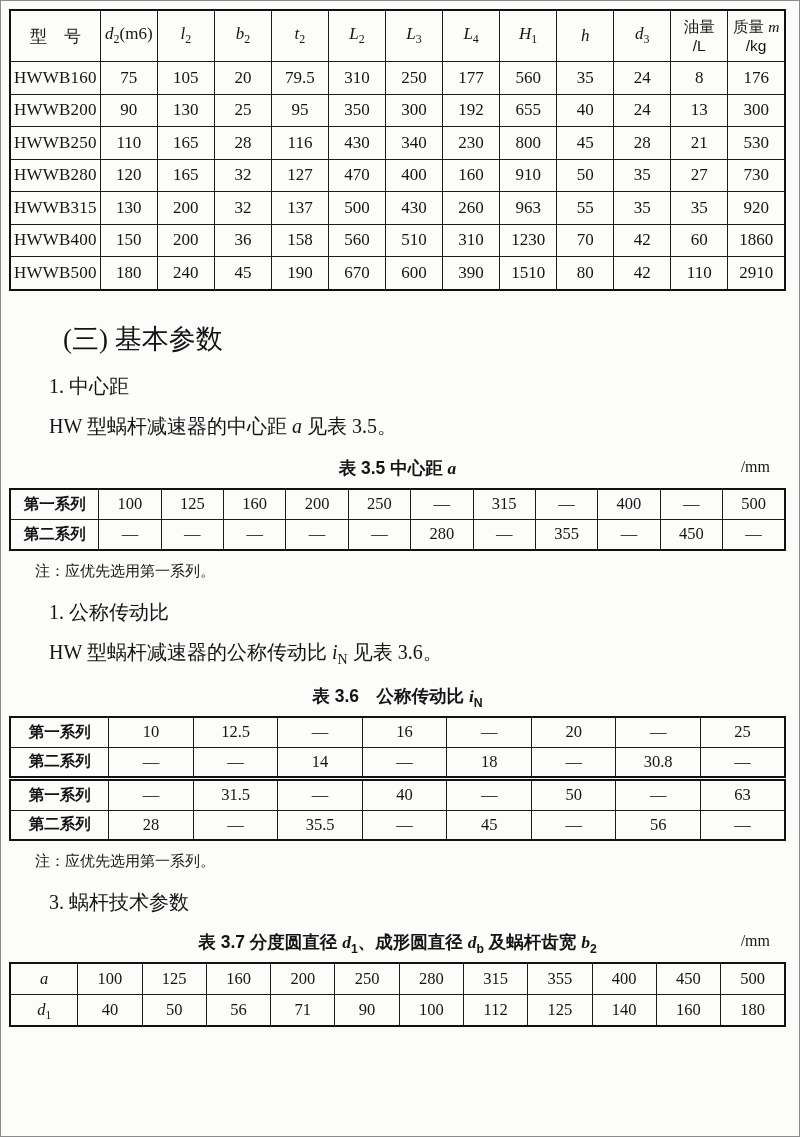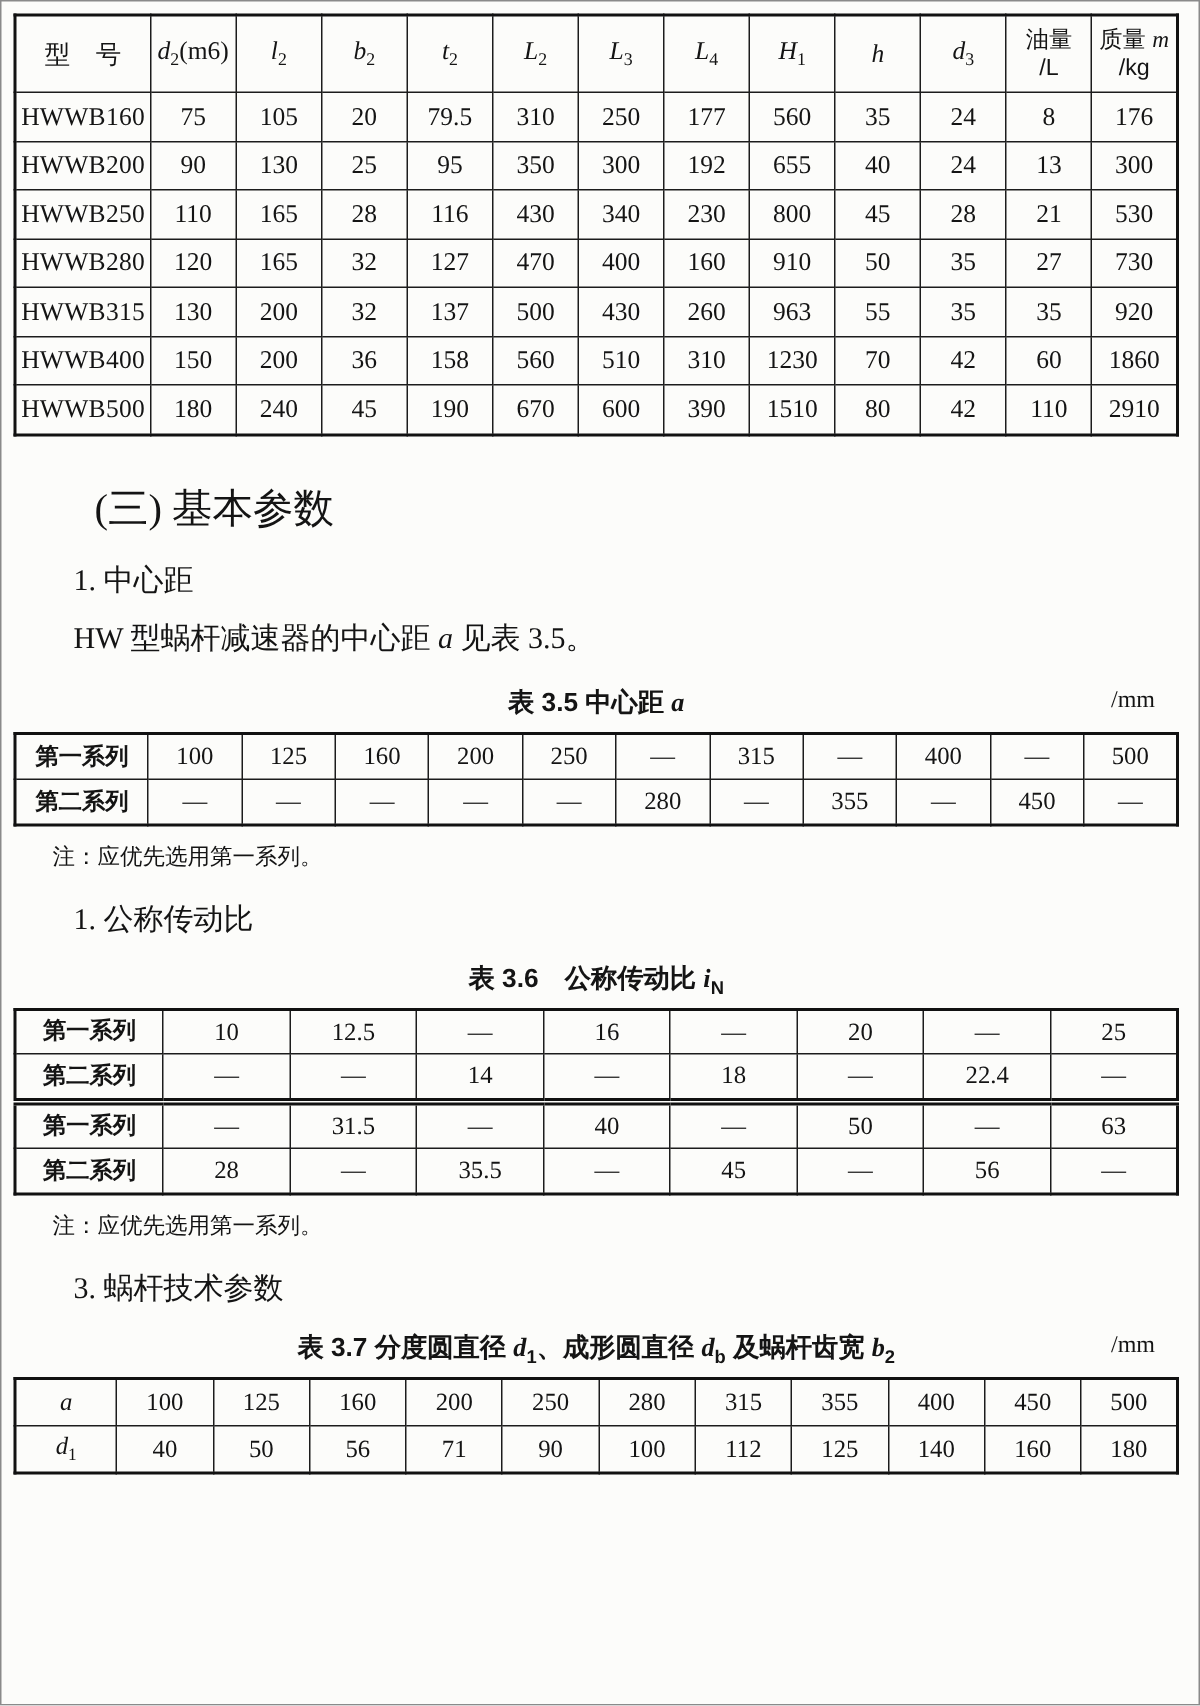--- a/index.html
+++ b/index.html
@@ -222,20 +222,21 @@
           <td>355</td>
           <td>—</td>
           <td>450</td>
           <td>—</td>
         </tr>
       </tbody>
     </table>
   <p class="note">注：应优先选用第一系列。</p>
 
   <p class="h-item" style="margin-top:18px;">1. 公称传动比</p>
+  <p class="para">HW 型蜗杆减速器的公称传动比 <i class="v">i</i><sub>N</sub> 见表 3.6。</p>
 
   <div class="caption-row">
     <span class="caption">表 3.6　公称传动比 <i class="v">i</i><sub>N</sub></span>
   </div>
   <table class="t36">
       <tbody>
         <tr>
           <td>第一系列</td>
           <td>10</td>
           <td>12.5</td>
@@ -247,21 +248,21 @@
           <td>25</td>
         </tr>
         <tr class="sep">
           <td>第二系列</td>
           <td>—</td>
           <td>—</td>
           <td>14</td>
           <td>—</td>
           <td>18</td>
           <td>—</td>
-          <td>22.4</td>
+          <td>30.8</td>
           <td>—</td>
         </tr>
         <tr>
           <td>第一系列</td>
           <td>—</td>
           <td>31.5</td>
           <td>—</td>
           <td>40</td>
           <td>—</td>
           <td>50</td>

